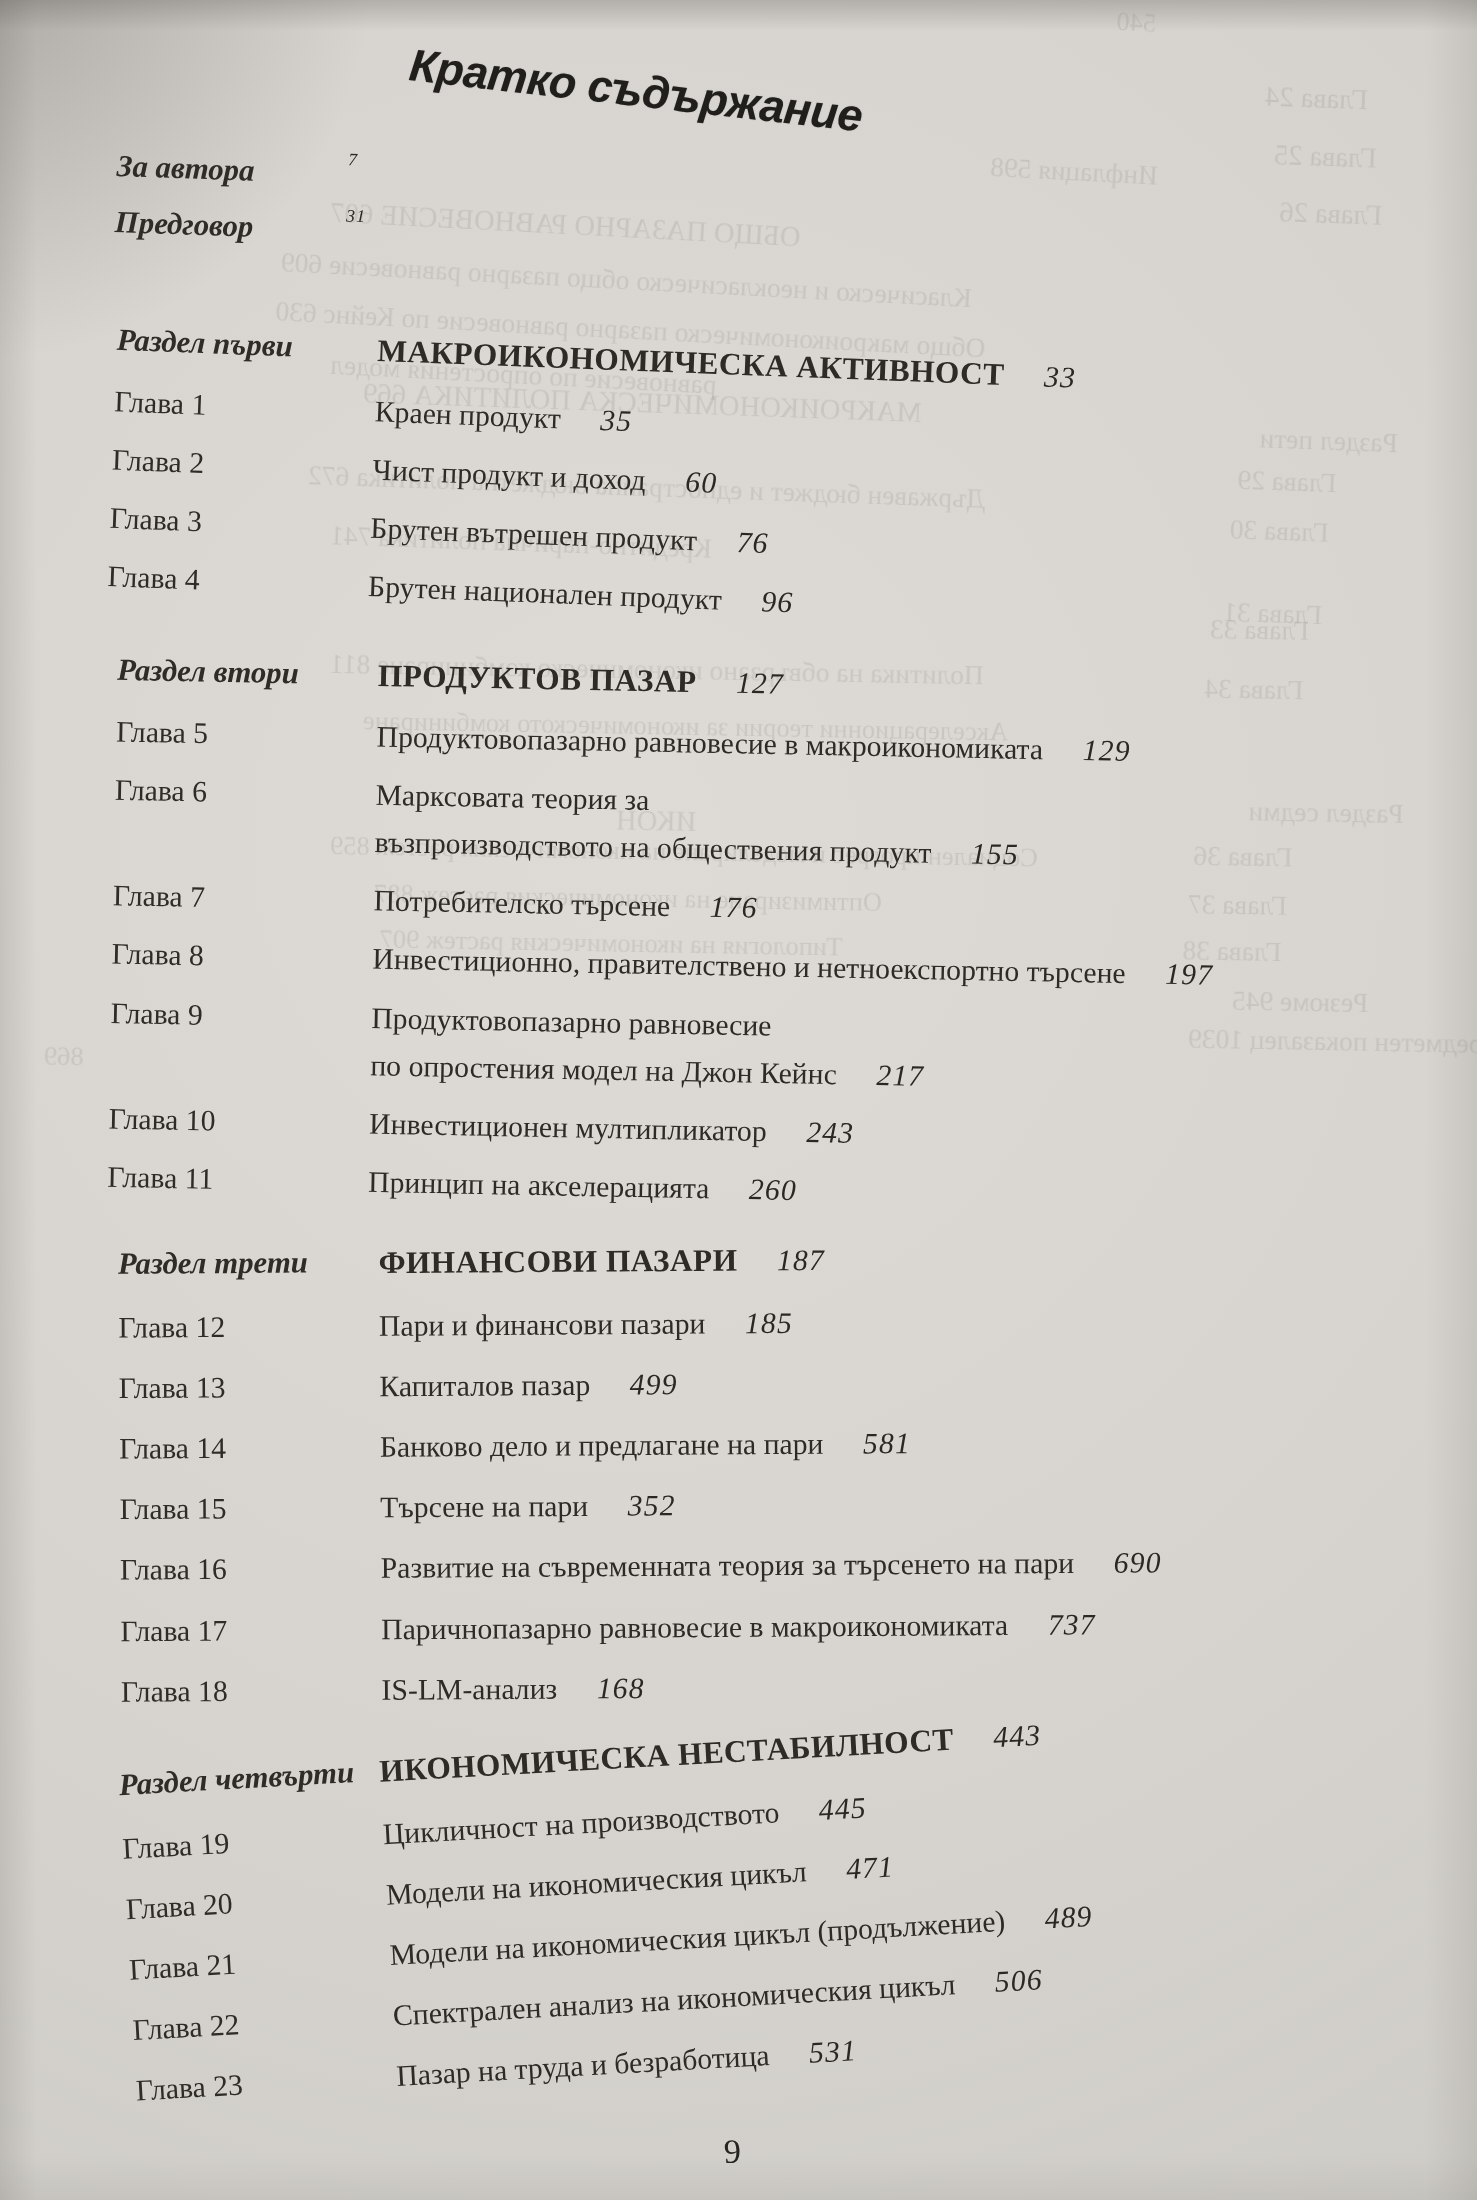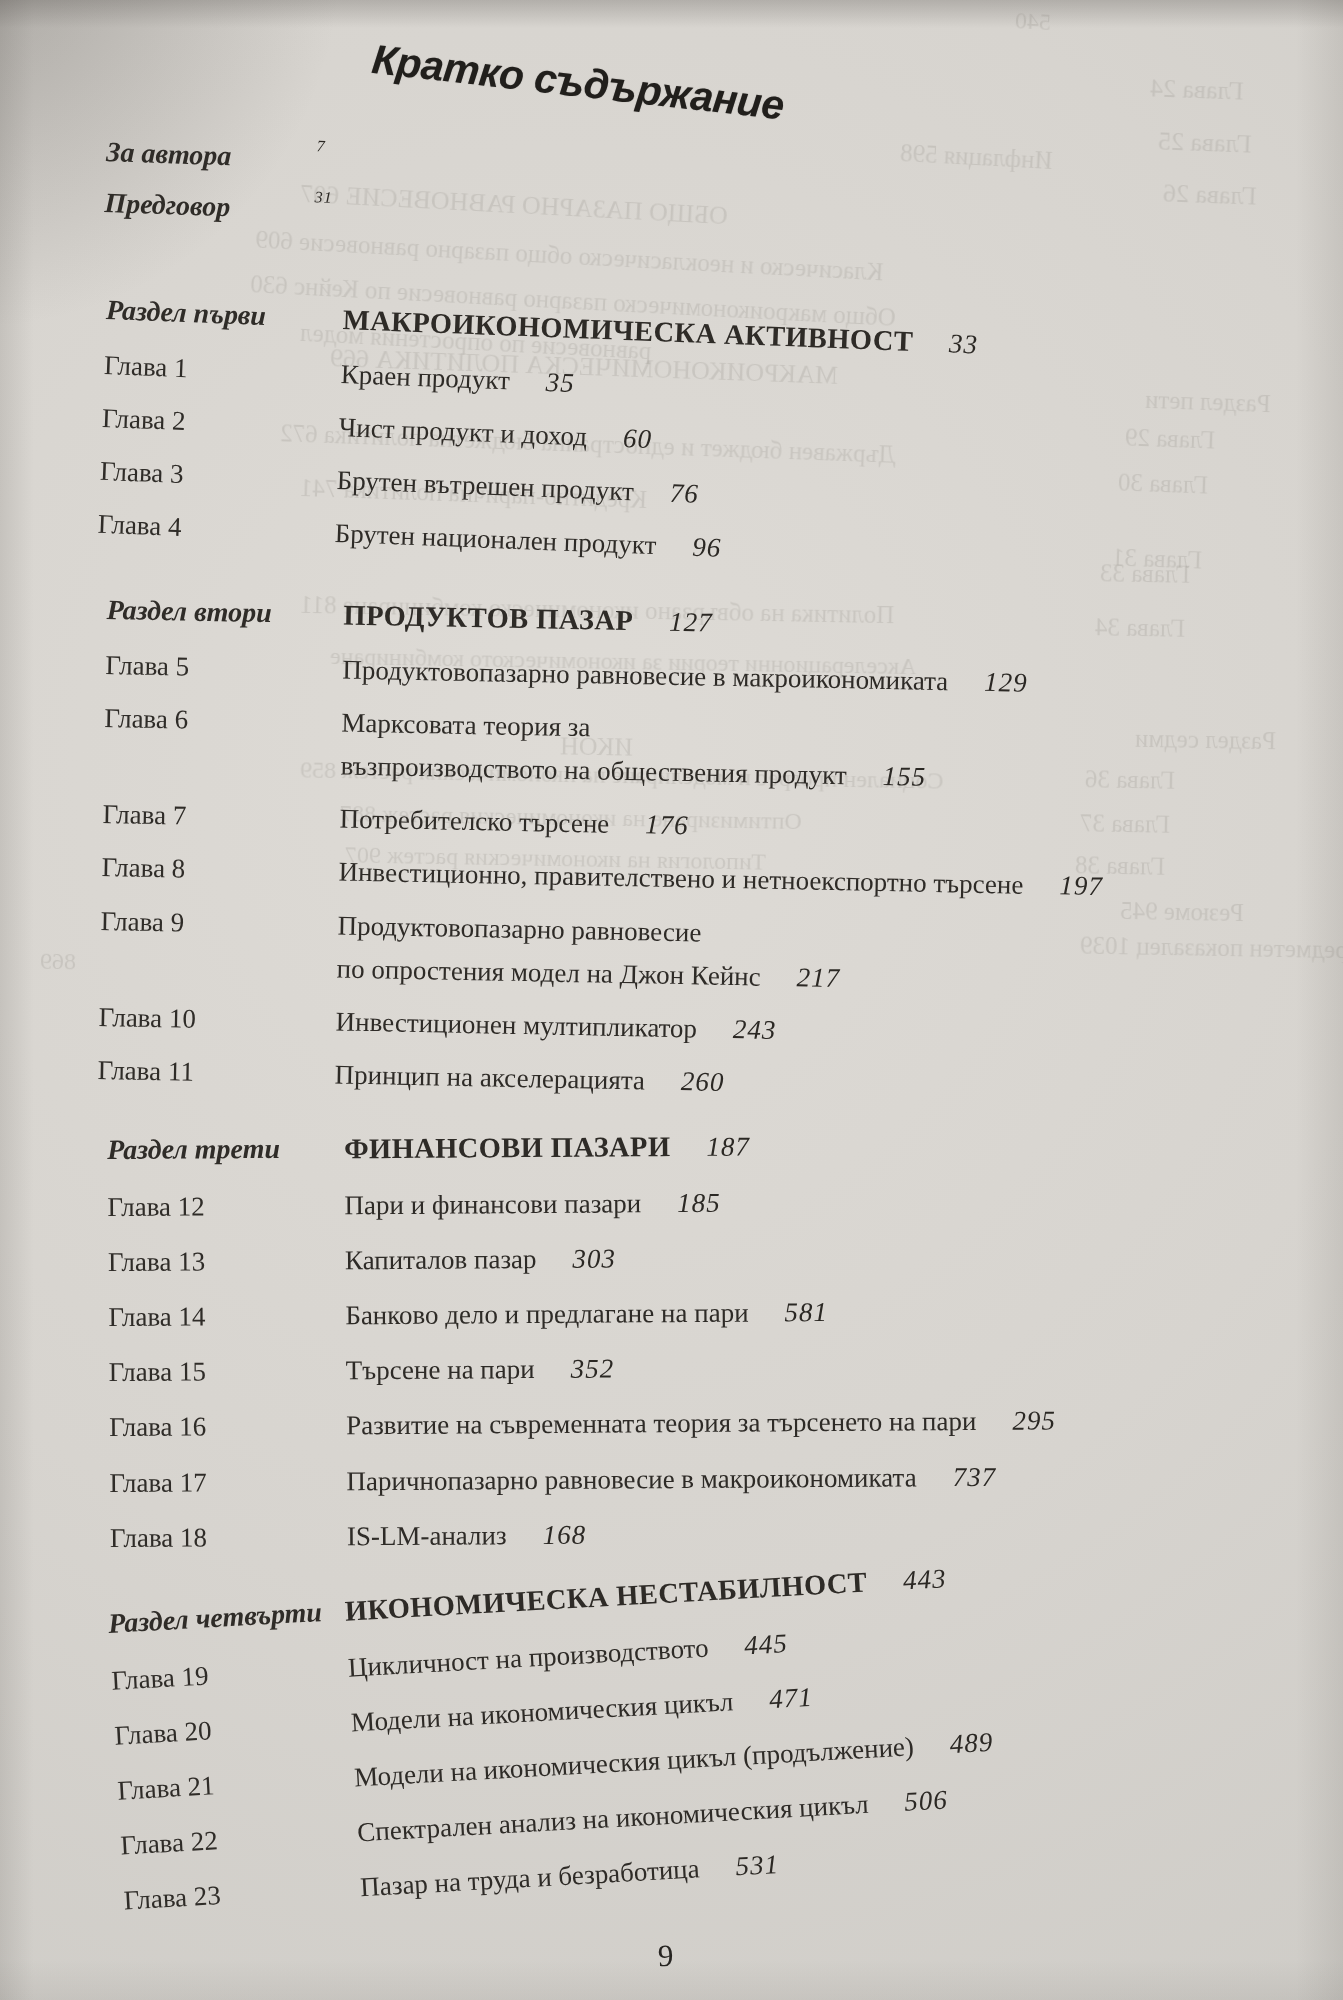--- a/index.html
+++ b/index.html
@@ -163,33 +163,33 @@
         <div class="row header">
           <span class="label section">Раздел трети</span>
           <span class="titlecol"><span class="title-text">ФИНАНСОВИ ПАЗАРИ</span><span class="pagenum">187</span></span>
         </div>
         <div class="row">
           <span class="label">Глава 12</span>
           <span class="titlecol"><span class="title-text">Пари и финансови пазари</span><span class="pagenum">185</span></span>
         </div>
         <div class="row">
           <span class="label">Глава 13</span>
-          <span class="titlecol"><span class="title-text">Капиталов пазар</span><span class="pagenum">303</span></span>
+          <span class="titlecol"><span class="title-text">Капиталов пазар</span><span class="pagenum">499</span></span>
         </div>
         <div class="row">
           <span class="label">Глава 14</span>
           <span class="titlecol"><span class="title-text">Банково дело и предлагане на пари</span><span class="pagenum">581</span></span>
         </div>
         <div class="row">
           <span class="label">Глава 15</span>
           <span class="titlecol"><span class="title-text">Търсене на пари</span><span class="pagenum">352</span></span>
         </div>
         <div class="row">
           <span class="label">Глава 16</span>
-          <span class="titlecol"><span class="title-text">Развитие на съвременната теория за търсенето на пари</span><span class="pagenum">295</span></span>
+          <span class="titlecol"><span class="title-text">Развитие на съвременната теория за търсенето на пари</span><span class="pagenum">690</span></span>
         </div>
         <div class="row">
           <span class="label">Глава 17</span>
           <span class="titlecol"><span class="title-text">Паричнопазарно равновесие в макроикономиката</span><span class="pagenum">737</span></span>
         </div>
         <div class="row">
           <span class="label">Глава 18</span>
           <span class="titlecol"><span class="title-text">IS-LM-анализ</span><span class="pagenum">168</span></span>
         </div>
       </div>

